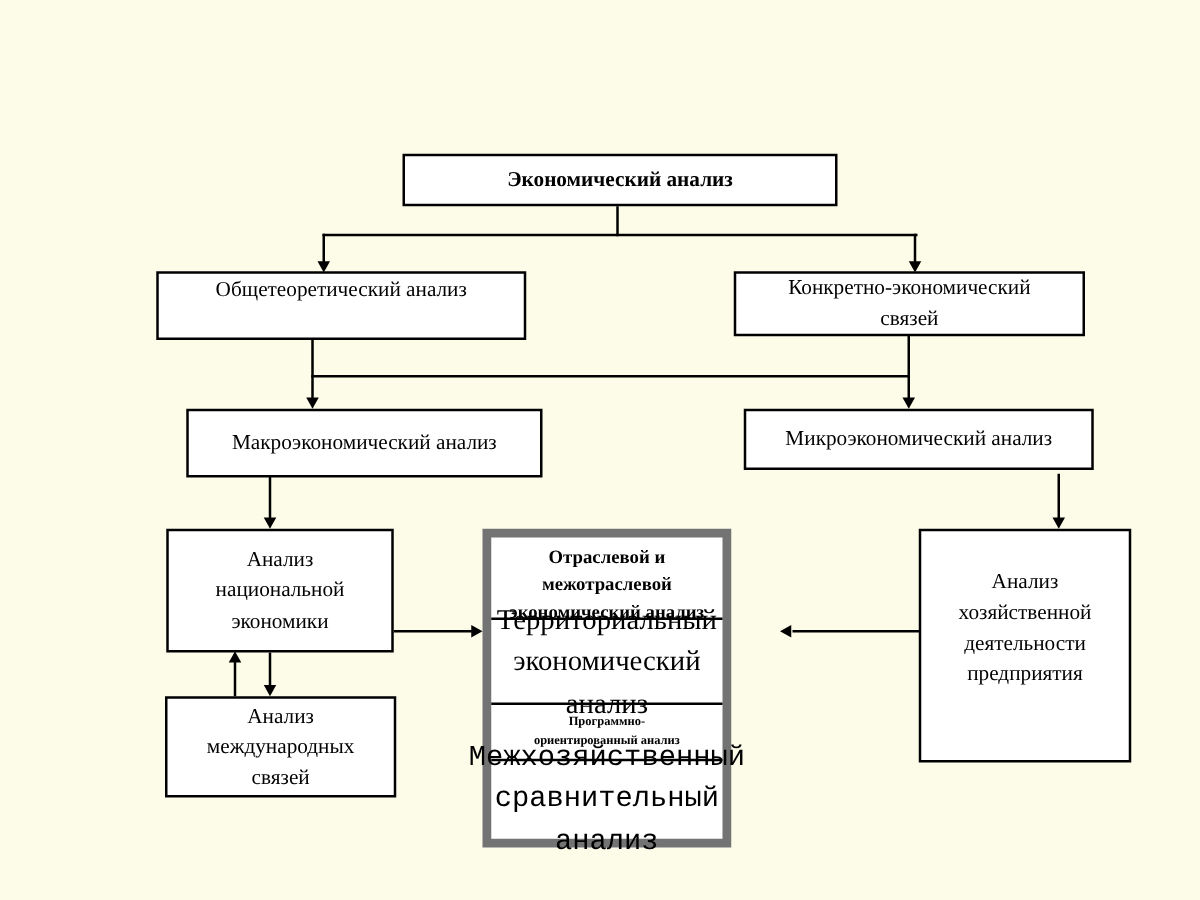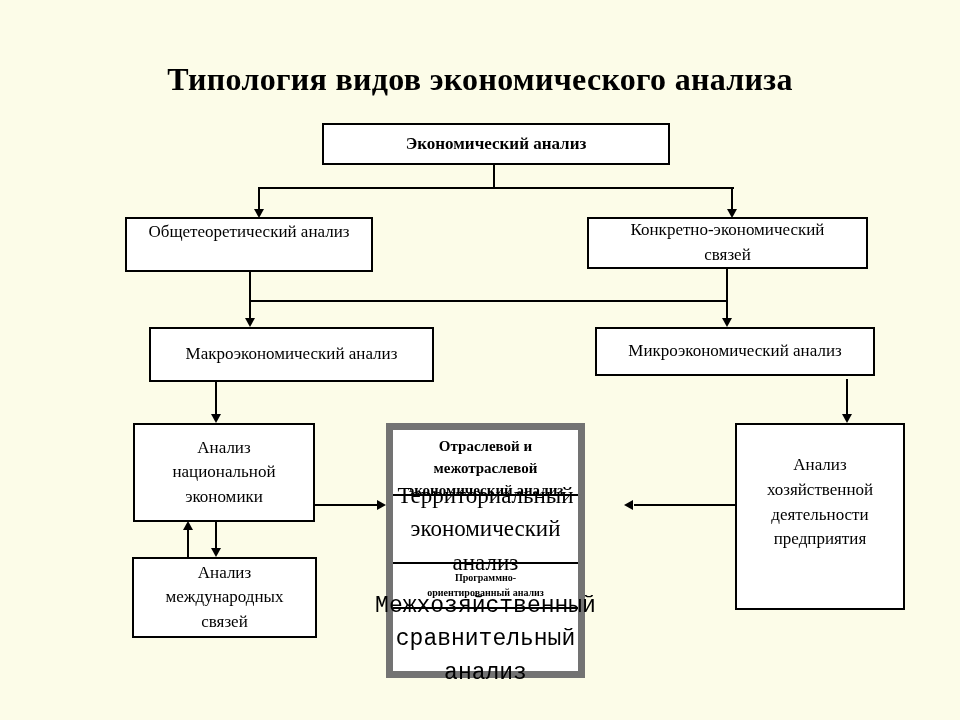--- a/index.html
+++ b/index.html
@@ -10,21 +10,21 @@
   .title {
     position:absolute; top:60px; left:0; width:960px; text-align:center;
     font-size:32px; font-weight:bold; letter-spacing:0.3px; line-height:1.2;
   }
   .box {
     position:absolute; background:#FFFFFF; border:2px solid #000;
     display:flex; align-items:center; justify-content:center; text-align:center;
     font-size:17px; line-height:1.45; white-space:pre-line; box-sizing:border-box;
   }
   .b-root       { left:322px; top:123px; width:348px; height:42px; font-weight:bold; }
-  .b-general    { left:125px; top:217px; width:248px; height:55px; padding-bottom:24px; }
+  .b-general    { left:125px; top:217px; width:296px; height:55px; padding-bottom:24px; }
   .b-concrete   { left:587px; top:217px; width:281px; height:52px; }
   .b-macro      { left:132px; top:327px; width:285px; height:55px;margin-left:17px; }
   .b-micro      { left:595px; top:327px; width:280px; height:49px; }
   .b-national   { left:133px; top:423px; width:182px; height:99px; }
   .b-intl       { left:132px; top:557px; width:185px; height:81px; }
   .b-enterprise { left:735px; top:423px; width:170px; height:187px; padding-bottom:28px; }
   .midcol {
     position:absolute; left:386px; top:423px; width:199px; height:255px;
     border:7px solid #737373; box-sizing:border-box; background:#FFFFFF;
     display:flex; flex-direction:column;
@@ -66,21 +66,20 @@
   #up-shaft   { left:187px; top:529px; width:2px;  height:28px; }
   #up-h       { left:183px; top:521px; }
   #down-shaft { left:215px; top:522px; width:2px;  height:27px; }
   #down-h     { left:211px; top:548px; }
 </style>
 </head>
 <body>
 
 <div class="stage">
 
-  <div class="title">Типология видов экономического анализа</div>
 
   <div class="box b-root">Экономический анализ</div>
   <div class="box b-general">Общетеоретический анализ</div>
   <div class="box b-concrete">Конкретно-экономический
 связей</div>
   <div class="box b-macro">Макроэкономический анализ</div>
   <div class="box b-micro">Микроэкономический анализ</div>
   <div class="box b-national">Анализ
 национальной
 экономики</div>

